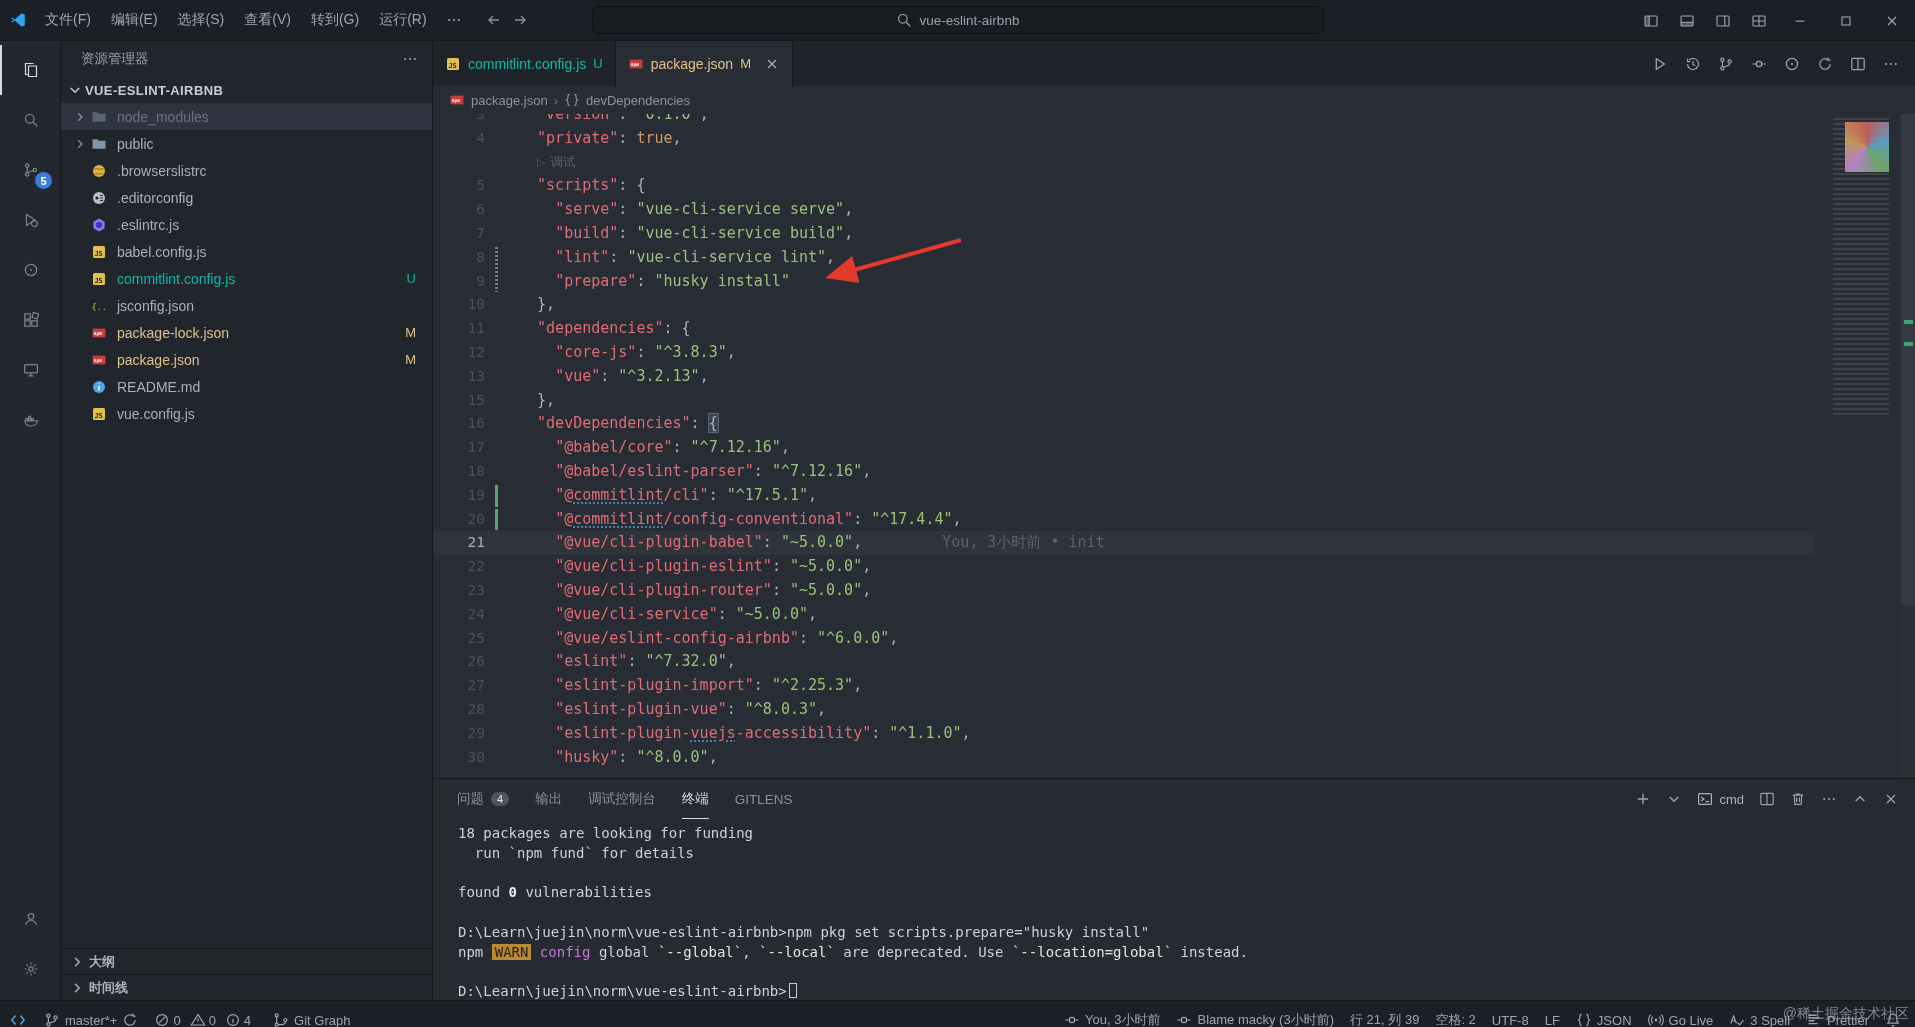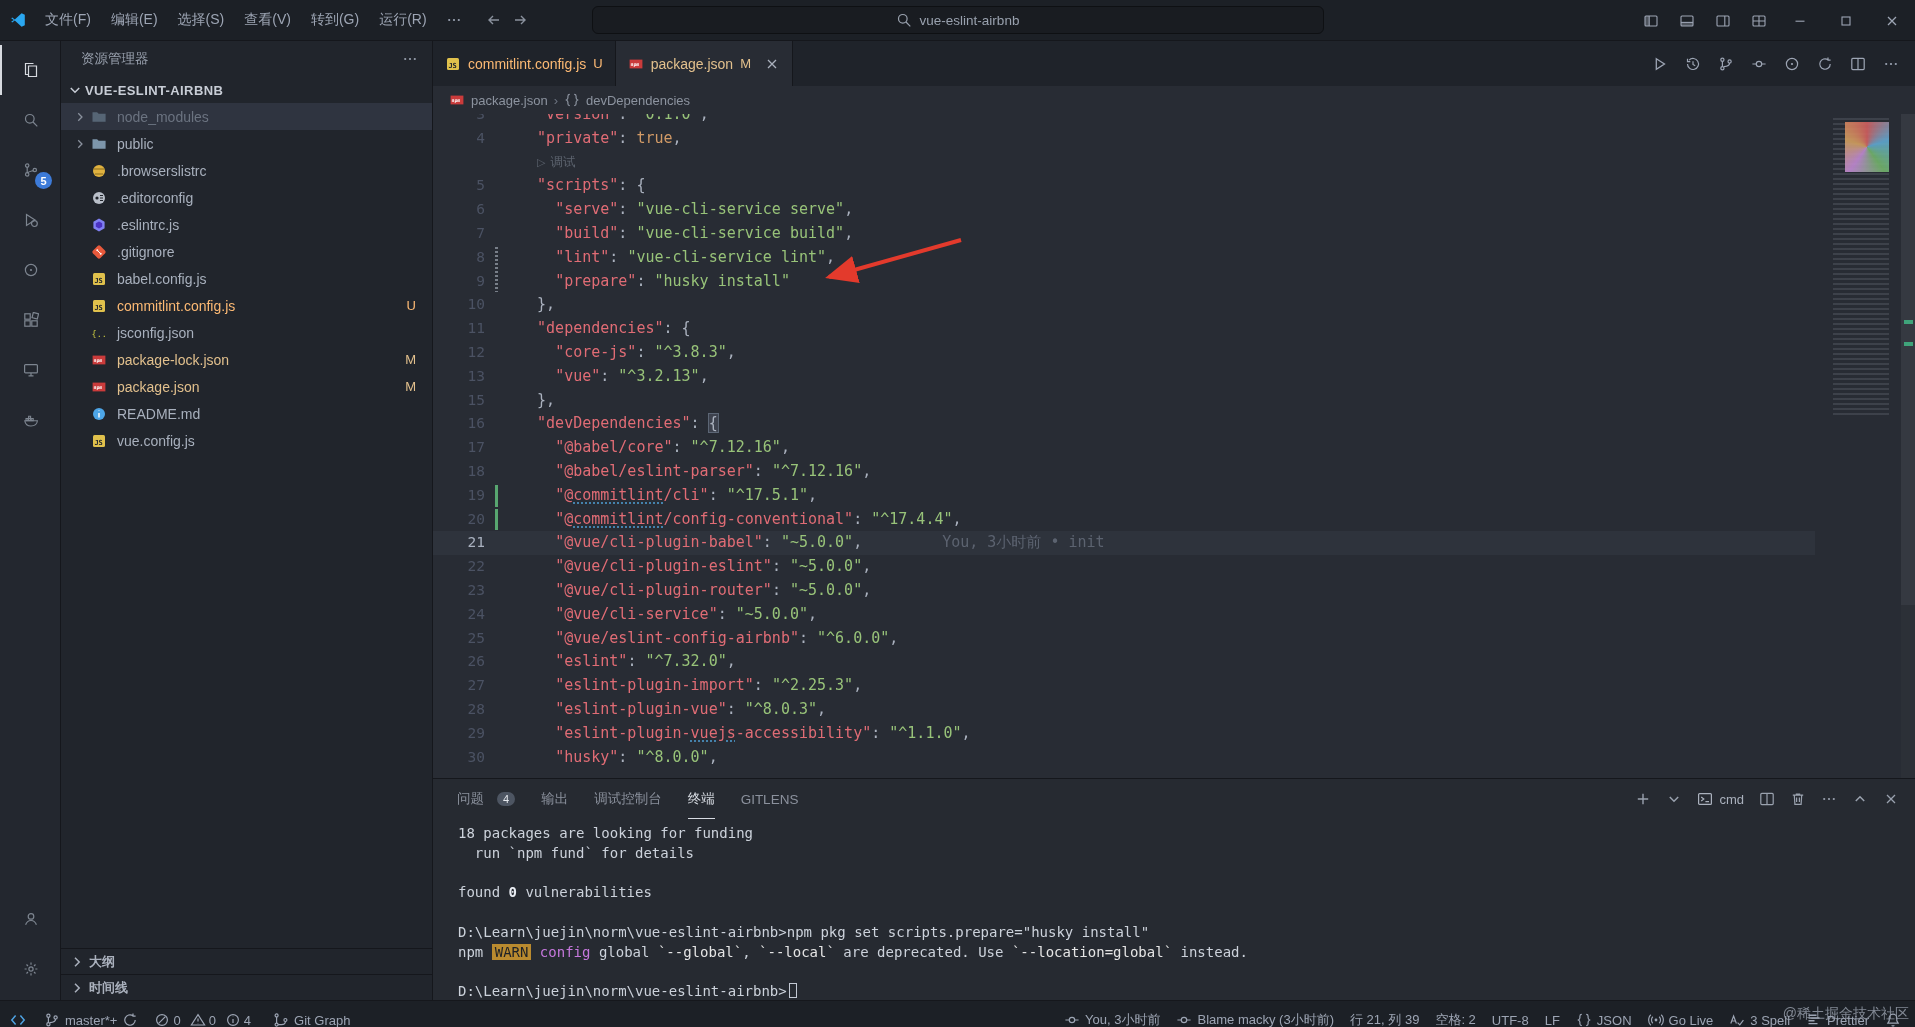--- a/index.html
+++ b/index.html
@@ -49,21 +49,21 @@
   .sb-root .ic{width:16px;height:16px}
   .frow{height:27px;display:flex;align-items:center;padding-left:12px;font-size:14px;color:#a8b0bd;white-space:nowrap}
   .frow.sel{background:#2f3440}
   .frow.dim .fname{color:#6b7380}
   .frow.dim .ficon{opacity:.5}
   .chev{width:18px;display:inline-flex;color:#8a919d}
   .chev .ic{width:14px;height:14px}
   .ficon{width:20px;margin-right:6px;display:inline-flex}
   .ficon .ic{width:16px;height:16px}
   .fbadge{margin-left:auto;margin-right:16px;font-size:13px}
-  .c-green{color:#fdba74}
+  .c-green{color:#14b8a6}
   .c-orange{color:#e2c08d}
   .sb-bottom{position:absolute;left:0;right:0;bottom:0}
   .sb-sec{height:26px;display:flex;align-items:center;gap:4px;padding-left:8px;font-size:13px;
     color:#aab1bd;border-top:1px solid #15171c;font-weight:bold}
   .sb-sec .ic{width:13px;height:13px}
 
   
   .editorcol{flex:1;display:flex;flex-direction:column;min-width:0}
   .tabsrow{height:45px;background:#1f232a;display:flex;align-items:stretch}
   .tab{display:flex;align-items:center;gap:7px;padding:0 12px;font-size:14px;
@@ -109,21 +109,21 @@
     background-blend-mode:multiply}
   .vscroll{position:absolute;top:0;right:0;width:14px;bottom:0;background:rgba(255,255,255,.02)}
   .vthumb{position:absolute;top:0;right:0;width:14px;height:74%;background:rgba(180,190,205,.07)}
   .vmark{position:absolute;right:2px;width:9px;height:4px;background:#3fa37a}
   .arrow-svg{position:absolute;inset:0;pointer-events:none;z-index:6}
 
   
   .panel{height:222px;background:#262a31;border-top:1px solid #15171c;display:flex;flex-direction:column}
   .panel-head{height:40px;display:flex;align-items:center;gap:26px;padding-left:24px;
     font-size:13.5px;color:#8b919d;flex:none}
-  .ptab{height:100%;display:flex;align-items:center;gap:13px}
+  .ptab{height:100%;display:flex;align-items:center;gap:7px}
   .ptab.active{color:#d7dbe2;box-shadow:inset 0 -1px 0 #d7dbe2}
   .pbadge{background:#4d5562;color:#e6e9ee;font-size:11px;border-radius:9px;padding:1px 6px}
   .ph-actions{margin-left:auto;display:flex;align-items:center;gap:15px;padding-right:16px;color:#9aa2af}
   .ph-actions .ic{width:16px;height:16px}
   .cmdchip{display:flex;align-items:center;gap:6px;font-size:13px;color:#aab1bd}
   .terminal{flex:1;padding:5px 0 0 25px;font-family:"DejaVu Sans Mono","Liberation Mono",monospace;
     font-size:14px;line-height:19.8px;color:#ccd2db;overflow:hidden}
   .tl{min-height:19.8px;white-space:pre}
   .b{font-weight:bold;color:#e8ecf2}
   .warn{background:#b98a2f;color:#1d2127;padding:0 3px}
@@ -415,32 +415,20 @@
                 <path fill="#8080f2" d="M8 1.6l5.6 3.2v6.4L8 14.4 2.4 11.2V4.8z"></path>
                 <path fill="#4b32c3" d="M8 4.4l3.2 1.8v3.6L8 11.6 4.8 9.8V6.2z"></path>
               </svg>
             </span>
             <span class="fname">.eslintrc.js</span>
           </div>
           <div class="frow">
             <span class="chev"></span>
             <span class="ficon">
               <svg class="ic" viewBox="0 0 16 16">
-                <rect x="2.8" y="2.8" width="10.4" height="10.4" rx="2" transform="rotate(45 8 8)" fill="#e8593c"></rect>
-                <circle cx="6.3" cy="6.3" r="1" fill="#fff"></circle>
-                <circle cx="9.7" cy="9.7" r="1" fill="#fff"></circle>
-                <path d="M7 7l2 2" stroke="#fff" stroke-width="1"></path>
-              </svg>
-            </span>
-            <span class="fname">.gitignore</span>
-          </div>
-          <div class="frow">
-            <span class="chev"></span>
-            <span class="ficon">
-              <svg class="ic" viewBox="0 0 16 16">
                 <rect x="2" y="2" width="12" height="12" rx="1.5" fill="#e0c14c"></rect>
                 <text x="3.4" y="11.6" font-size="7" font-weight="bold" fill="#20242b" font-family="DejaVu Sans Mono,monospace">JS</text>
               </svg>
             </span>
             <span class="fname">babel.config.js</span>
           </div>
           <div class="frow">
             <span class="chev"></span>
             <span class="ficon">
               <svg class="ic" viewBox="0 0 16 16">

